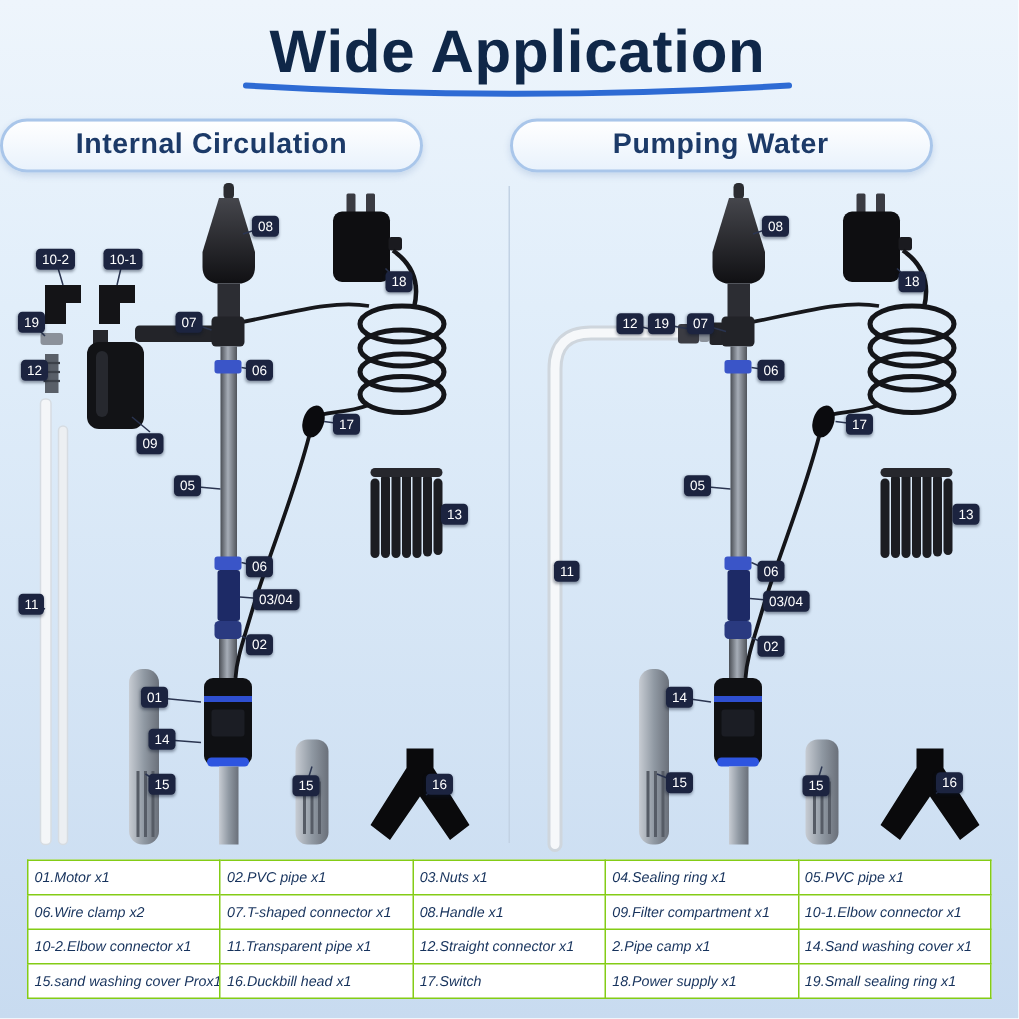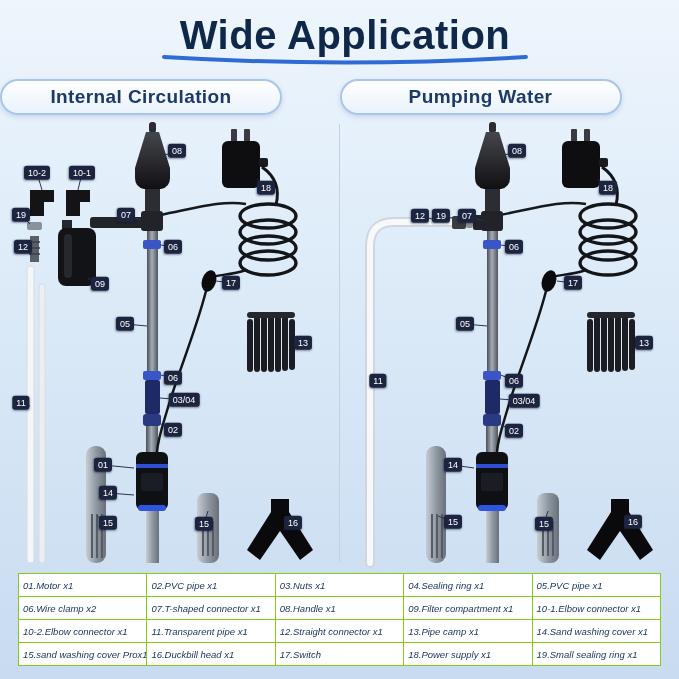--- a/index.html
+++ b/index.html
@@ -192,21 +192,21 @@
           <line x1="103" y1="349" x2="134" y2="352"></line>
           <line x1="108" y1="377" x2="134" y2="379"></line>
           <line x1="108" y1="407" x2="97" y2="400"></line>
           <line x1="204" y1="408" x2="208" y2="395"></line>
           <line x1="293" y1="407" x2="284" y2="414"></line>
         </svg>
     <div class="badge" style="left: 37px; top: 57px;">10-2</div>
         <div class="badge" style="left: 82px; top: 57px;">10-1</div>
         <div class="badge" style="left: 21px; top: 99px;">19</div>
         <div class="badge" style="left: 23px; top: 131px;">12</div>
-        <div class="badge" style="left: 100px; top: 168px;">09</div>
+        <div class="badge" style="left: 100px; top: 180px;">09</div>
         <div class="badge" style="left: 177px; top: 35px;">08</div>
         <div class="badge" style="left: 126px; top: 99px;">07</div>
         <div class="badge" style="left: 173px; top: 131px;">06</div>
         <div class="badge" style="left: 266px; top: 72px;">18</div>
         <div class="badge" style="left: 231px; top: 167px;">17</div>
         <div class="badge" style="left: 125px; top: 208px;">05</div>
         <div class="badge" style="left: 303px; top: 227px;">13</div>
         <div class="badge" style="left: 173px; top: 262px;">06</div>
         <div class="badge" style="left: 184px; top: 284px;">03/04</div>
         <div class="badge" style="left: 173px; top: 314px;">02</div>
@@ -277,21 +277,21 @@
           <td>06.Wire clamp x2</td>
           <td>07.T-shaped connector x1</td>
           <td>08.Handle x1</td>
           <td>09.Filter compartment x1</td>
           <td>10-1.Elbow connector x1</td>
         </tr>
         <tr>
           <td>10-2.Elbow connector x1</td>
           <td>11.Transparent pipe x1</td>
           <td>12.Straight connector x1</td>
-          <td>13.Pipe camp x1</td>
+          <td>2.Pipe camp x1</td>
           <td>14.Sand washing cover x1</td>
         </tr>
         <tr>
           <td>15.sand washing cover Prox1</td>
           <td>16.Duckbill head x1</td>
           <td>17.Switch</td>
           <td>18.Power supply x1</td>
           <td>19.Small sealing ring x1</td>
         </tr>
       </tbody>

